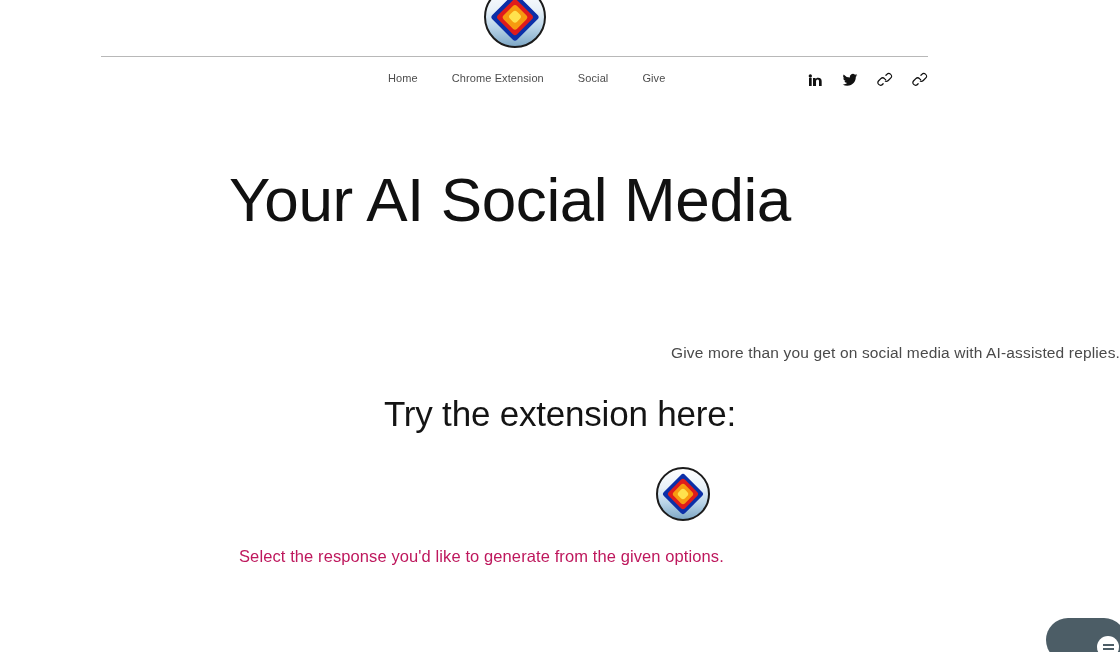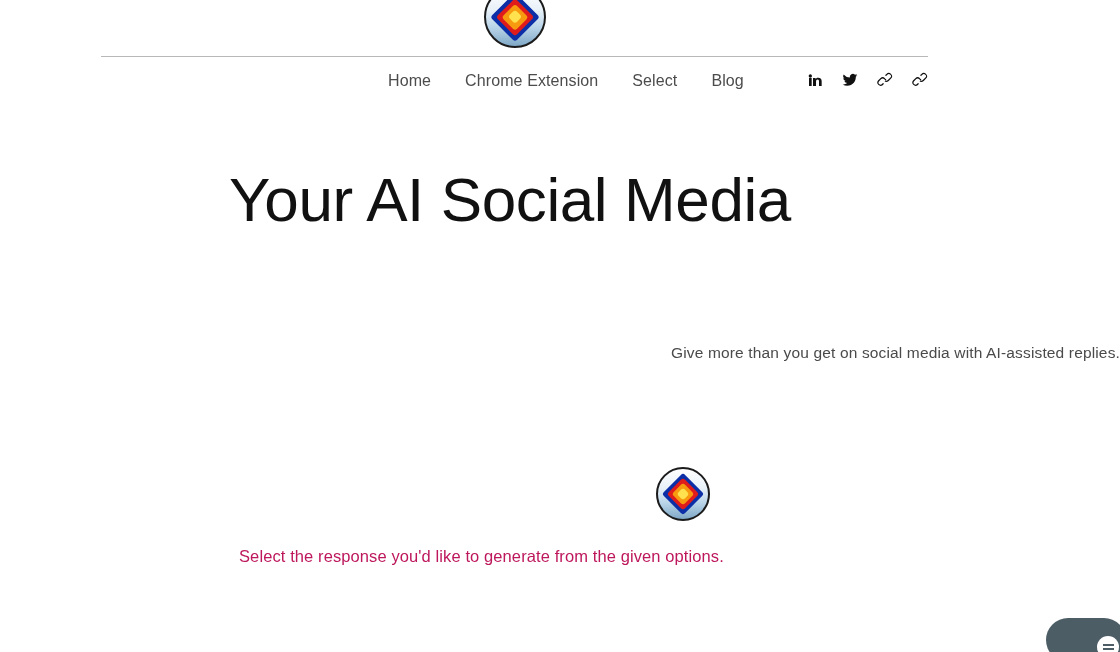--- a/index.html
+++ b/index.html
@@ -40,21 +40,21 @@
   }
 
   .navbar{
     position:absolute; left:0; top:72px; width:1120px; height:26px;
   }
   .nav-links{
     position:absolute; left:388px; top:0;
     display:flex; align-items:center; gap:34px;
   }
   .nav-links a{
-    font-size:16px; color:#4c4c4c; text-decoration:none;
+    font-size:11px; color:#4c4c4c; text-decoration:none;
     letter-spacing:.1px; white-space:nowrap;
   }
   .social{
     position:absolute; right:192px; top:0;
     display:flex; align-items:center; gap:19px;
   }
   .social .sicon{
     width:16px; height:16px; display:block; color:#111;
     cursor:pointer;
   }
@@ -131,22 +131,22 @@
       <div class="dia d4"></div>
     </div>
   </div>
 
   <div class="divider"></div>
 
   <div class="navbar">
     <div class="nav-links">
       <a href="#">Home</a>
       <a href="#">Chrome Extension</a>
-      <a href="#">Select</a>
-      <a href="#">Blog</a>
+      <a href="#">Social</a>
+      <a href="#">Give</a>
     </div>
 
     <div class="social">
       <span class="sicon">
         <svg viewBox="0 0 24 24">
             <path d="M4.98 3.5a2.5 2.5 0 1 1 0 5 2.5 2.5 0 0 1 0-5zM3 9h4v12H3V9zm6 0h3.8v1.7h.05c.53-.95 1.82-1.95 3.75-1.95C20.6 8.75 22 10.8 22 14v7h-4v-6.2c0-1.5-.03-3.4-2.07-3.4-2.07 0-2.39 1.6-2.39 3.3V21H9V9z"></path>
           </svg>
       </span>
       <span class="sicon">
         <svg viewBox="0 0 24 24">
@@ -169,20 +169,23 @@
   <div class="hero">
     <h1>
       <span>Your AI Social Media</span><br>
     </h1>
   </div>
 
   <div class="hero-sub">
     <span>Give more than you get on social media with AI-assisted replies.</span>
   </div>
 
+  <div class="try-line">
+    <span>Try the extension here:</span>
+  </div>
 
   <div class="btn-logo-wrap">
     <div class="logo-badge">
       <div class="dia d1"></div>
       <div class="dia d2"></div>
       <div class="dia d3"></div>
       <div class="dia d4"></div>
     </div>
   </div>
 

